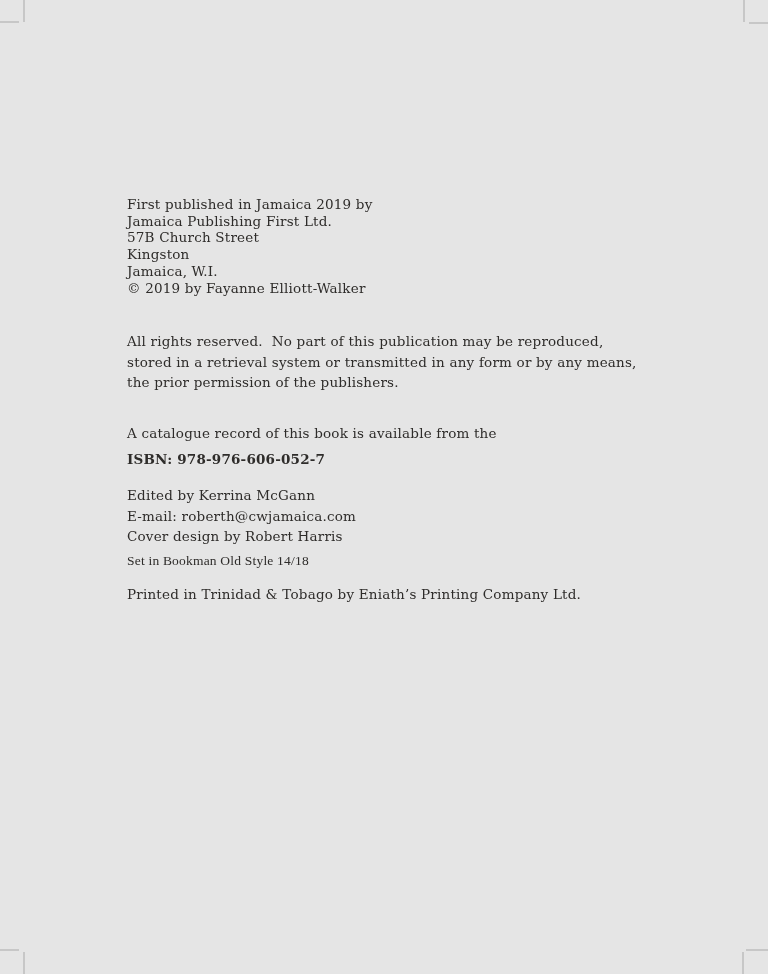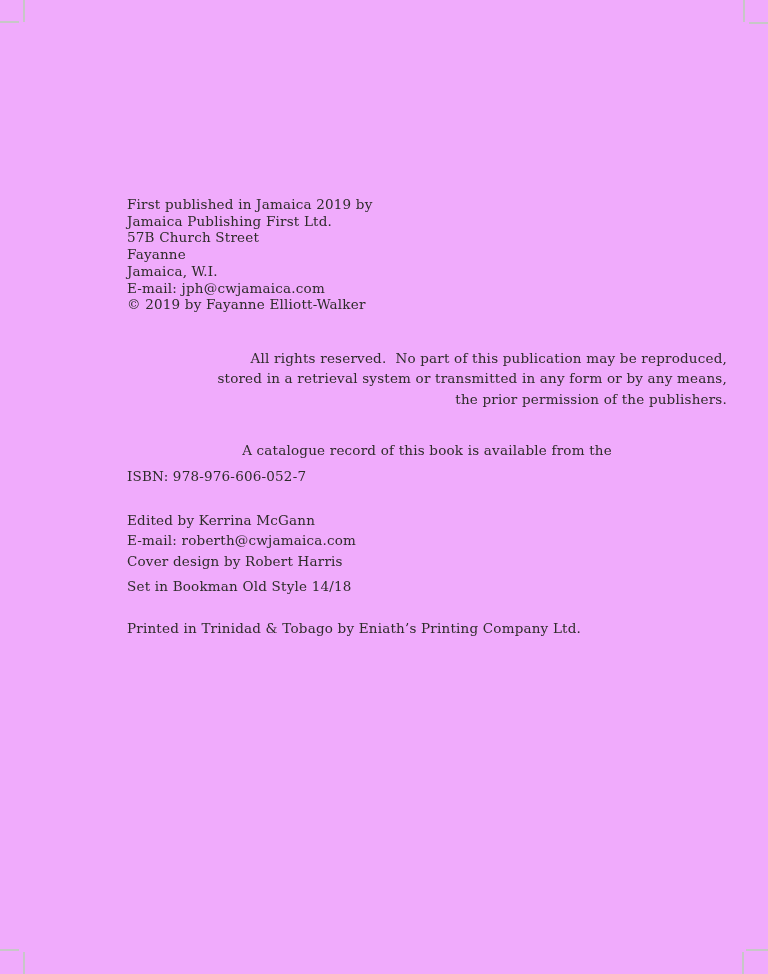--- a/index.html
+++ b/index.html
@@ -4,21 +4,21 @@
 <style>
   html, body {
     margin: 0;
     padding: 0;
     background: #ffffff;
   }
   .scan-page {
     position: relative;
     width: 768px;
     height: 974px;
-    background: #f0abfc;
+    background: #e5e5e5;
     overflow: hidden;
     font-family: "DejaVu Serif", "Liberation Serif", serif;
     color: #2e2c2a;
   }
   .crop-mark {
     position: absolute;
     background: #c7c7c7;
   }
   .crop-v { width: 2px; }
   .crop-h { height: 2px; }
@@ -39,45 +39,45 @@
   }
   .copyright-line {
     margin-top: 0;
     line-height: 16.7px;
   }
   .block-rights {
     margin-top: 35px;
   }
   .block-rights .line {
     line-height: 20.4px;
-    text-align: right;
   }
   .block-catalogue {
     margin-top: 31px;
   }
   .block-catalogue .line {
     line-height: 20.4px;
-    text-align: center;
   }
   .isbn-line {
     margin-top: 5px;
     line-height: 20.4px;
+    font-weight: bold;
   }
   .block-credits {
-    margin-top: 24px;
+    margin-top: 16px;
   }
   .block-credits .line {
     line-height: 20.4px;
   }
   .typeset-line {
     margin-top: 5px;
     line-height: 20.4px;
+    font-family: Liberation Serif, serif;
   }
   .printer-line {
-    margin-top: 21px;
+    margin-top: 12px;
     line-height: 20.4px;
   }
 </style>
 </head>
 <body>
 
 <div class="scan-page">
 
   <div class="crop-mark crop-v" style="left:23px; top:0; height:22px;"></div>
   <div class="crop-mark crop-h" style="left:0; top:21px; width:19px;"></div>
@@ -90,23 +90,22 @@
 
   <div class="crop-mark crop-h" style="left:746px; top:949px; width:22px;"></div>
   <div class="crop-mark crop-v" style="left:742px; top:952px; height:22px;"></div>
 
   <div class="content">
 
     <div class="block-address">
       <p class="line">First published in Jamaica 2019 by</p>
       <p class="line">Jamaica Publishing First Ltd.</p>
       <p class="line">57B Church Street</p>
-      <p class="line">Fayanne</p>
+      <p class="line">Kingston</p>
       <p class="line">Jamaica, W.I.</p>
-      <p class="line">E-mail: jph@cwjamaica.com</p>
     </div>
 
     <p class="line copyright-line">© 2019 by Fayanne Elliott-Walker</p>
 
     <div class="block-rights">
       <p class="line">All rights reserved.  No part of this publication may be reproduced,</p>
       <p class="line">stored in a retrieval system or transmitted in any form or by any means,</p>
       <p class="line">the prior permission of the publishers.</p>
     </div>
 

